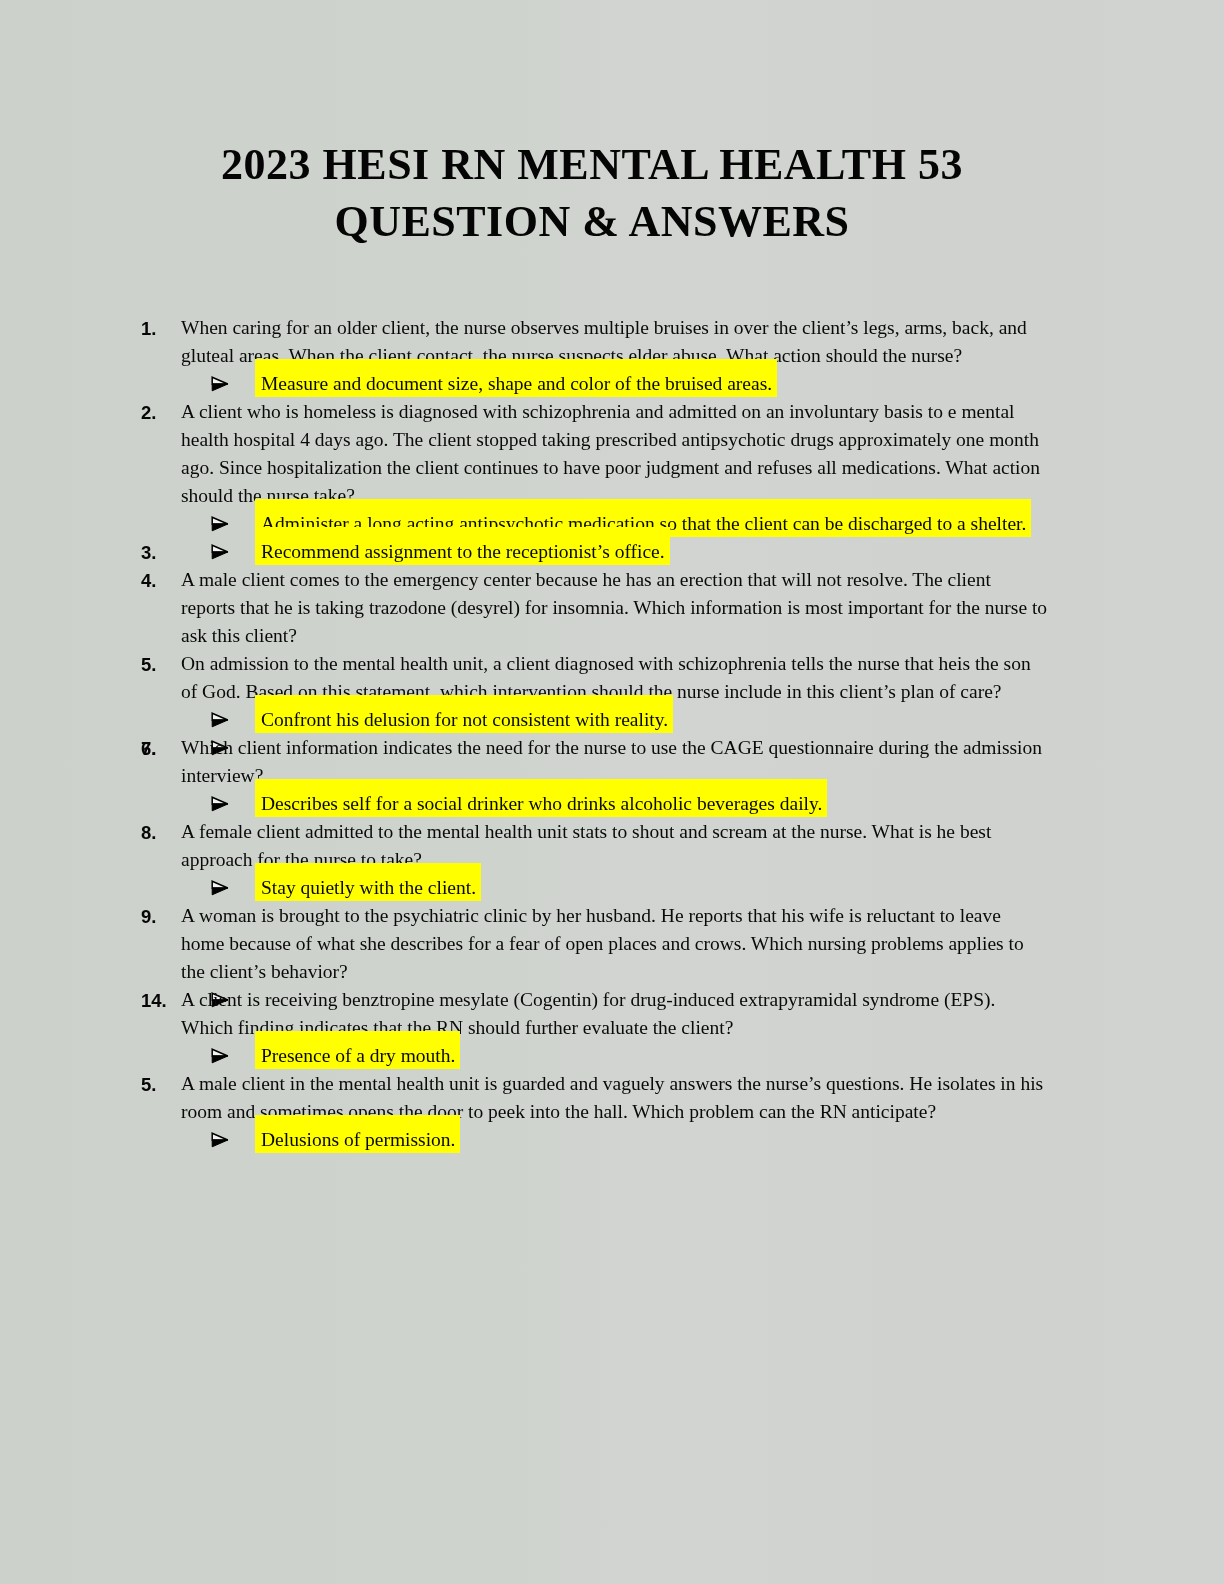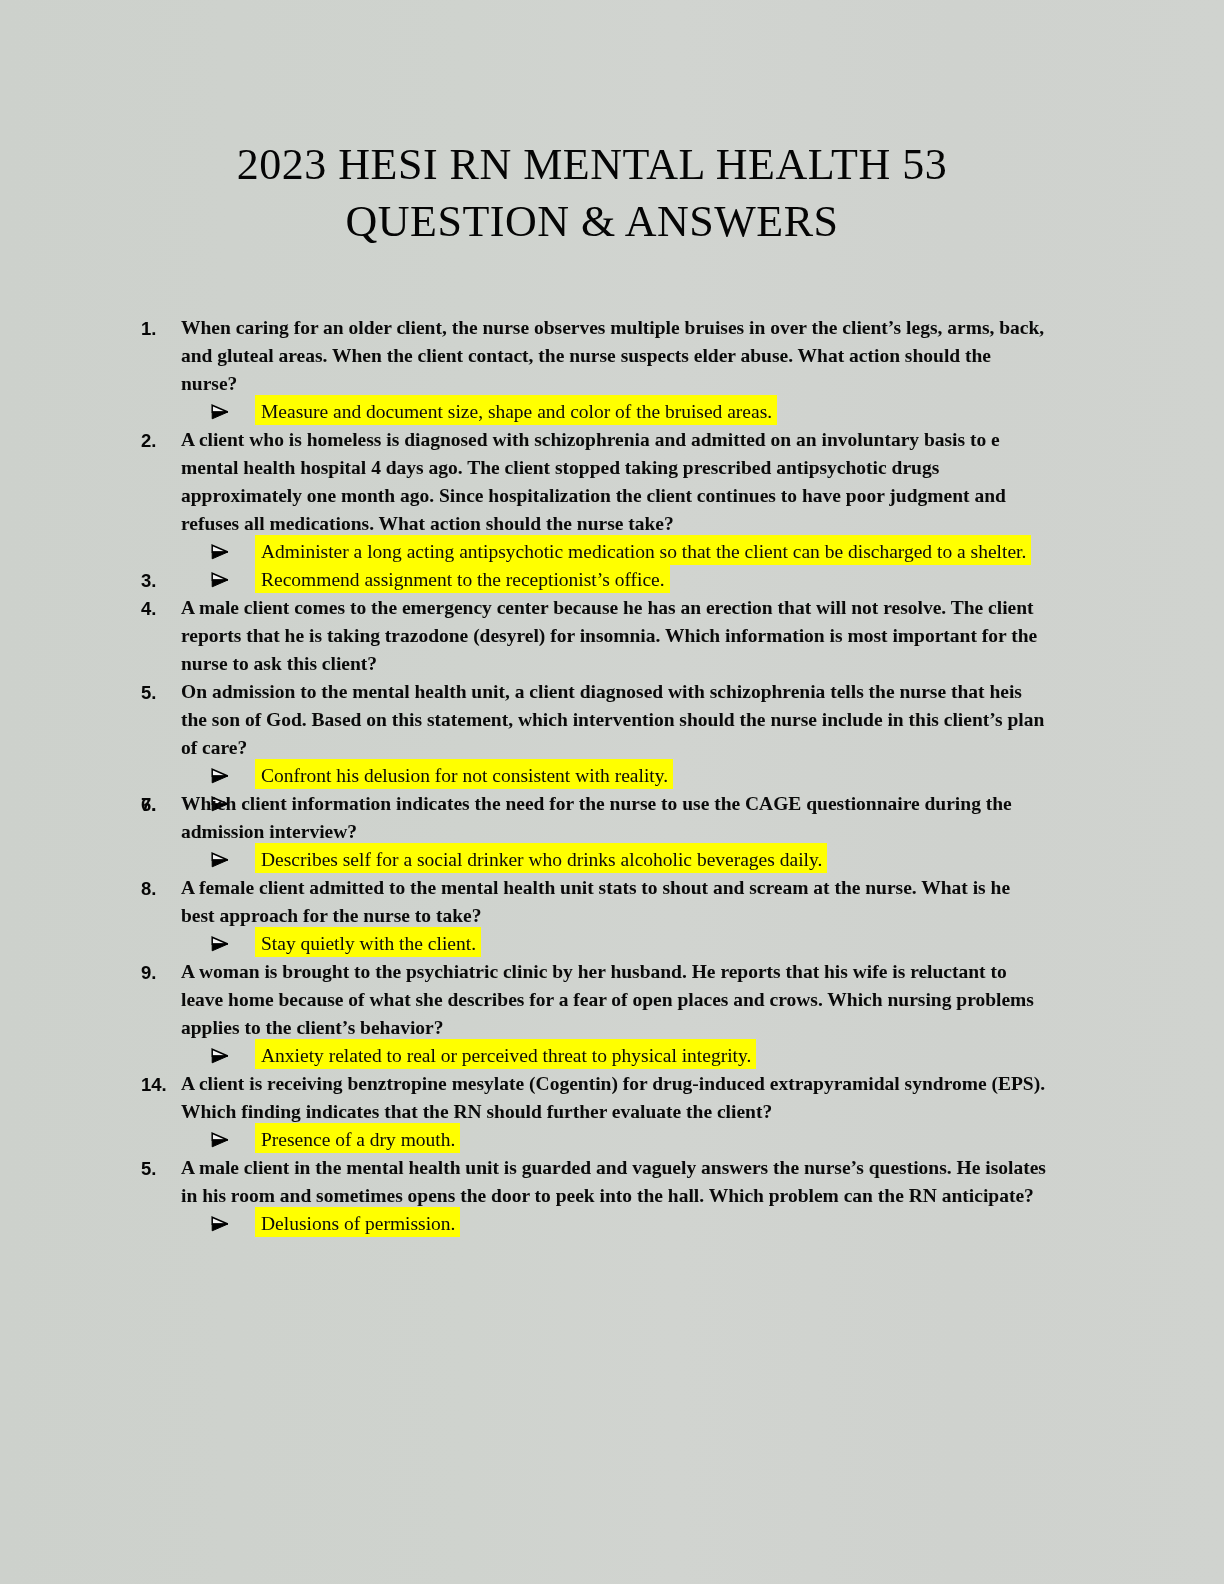--- a/index.html
+++ b/index.html
@@ -12,21 +12,21 @@
     position: relative;
     width: 1224px; height: 1584px;
     overflow: hidden;
     color: var(--text, #0a0a0a);
     background: linear-gradient(90deg, #cdd1cc 0%, #cfd3ce 38%, #d1d4d0 55%, #cfd2ce 78%, #d0d3cf 100%);
   }
   .doc-title {
     margin: 136px 137px 0 137px;
     width: 910px;
     text-align: center;
-    font-weight: normal;
+    font-weight: bold;
     font-size: 44px;
     line-height: 57px;
     letter-spacing: 0.5px;
     color: #050505;
   }
   .qa-list {
     margin: 64px 0 0 140px;
     width: 908px;
     font-size: 19.5px;
     line-height: 28px;
@@ -34,32 +34,32 @@
   }
   .qa { position: relative; padding-left: 41px; }
   .num {
     position: absolute; left: 1px; top: 1px;
     font-family: "Liberation Sans", sans-serif;
     font-weight: 700;
     font-size: 18.5px;
     line-height: 27px;
     color: #060606;
   }
-  .q-text { display: block; font-weight: bold; }
+  .q-text { display: block; }
   .answer { position: relative; padding-left: 74px; }
   .arrow {
     position: absolute; left: 30px; top: 6px;
     width: 19px; height: 16px;
     display: inline-block;
   }
   .arrow svg { display: block; }
   mark.hl {
     background: var(--hl, #ffff00);
     color: inherit;
-    padding: 6px 5px 3px 6px;
+    padding: 14px 5px 3px 6px;
     box-decoration-break: clone;
     -webkit-box-decoration-break: clone;
   }
 </style>
 </head>
 <body>
 
 <div class="page">
   <div class="doc-title">
     <div>2023 HESI RN MENTAL HEALTH 53</div>
@@ -169,21 +169,20 @@
   <div class="qa">
     <span class="num">9.</span>
     <span class="q-text">A woman is brought to the psychiatric clinic by her husband. He reports that his wife is reluctant to leave home because of what she describes for a fear of open places and crows. Which nursing problems applies to the client’s behavior?</span>
     <div class="answer">
       <span class="arrow">
         <svg width="19" height="16" viewBox="0 0 19 16" aria-hidden="true">
           <polygon points="1.2,1.2 16.8,8 1.2,8" fill="#f2f2f2" stroke="#000000" stroke-width="1.5" stroke-linejoin="miter"></polygon>
           <polygon points="1.2,8 16.8,8 1.2,14.8" fill="#000000" stroke="#000000" stroke-width="1"></polygon>
         </svg>
       </span>
-      <mark class="hl">Anxiety related to real or perceived threat to physical integrity.</mark>
     </div>
   </div>
 
   <div class="qa">
     <span class="num">14.</span>
     <span class="q-text">A client is receiving benztropine mesylate (Cogentin) for drug-induced extrapyramidal syndrome (EPS). Which finding indicates that the RN should further evaluate the client?</span>
     <div class="answer">
       <span class="arrow">
         <svg width="19" height="16" viewBox="0 0 19 16" aria-hidden="true">
           <polygon points="1.2,1.2 16.8,8 1.2,8" fill="#f2f2f2" stroke="#000000" stroke-width="1.5" stroke-linejoin="miter"></polygon>

